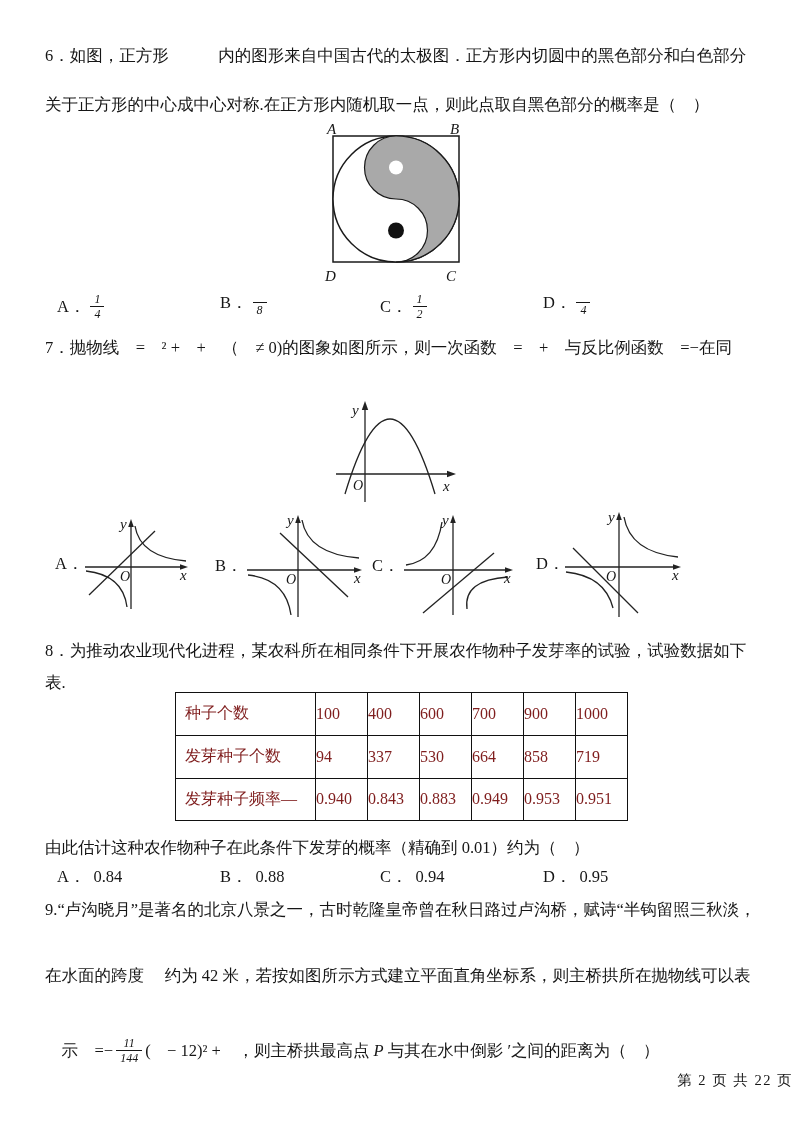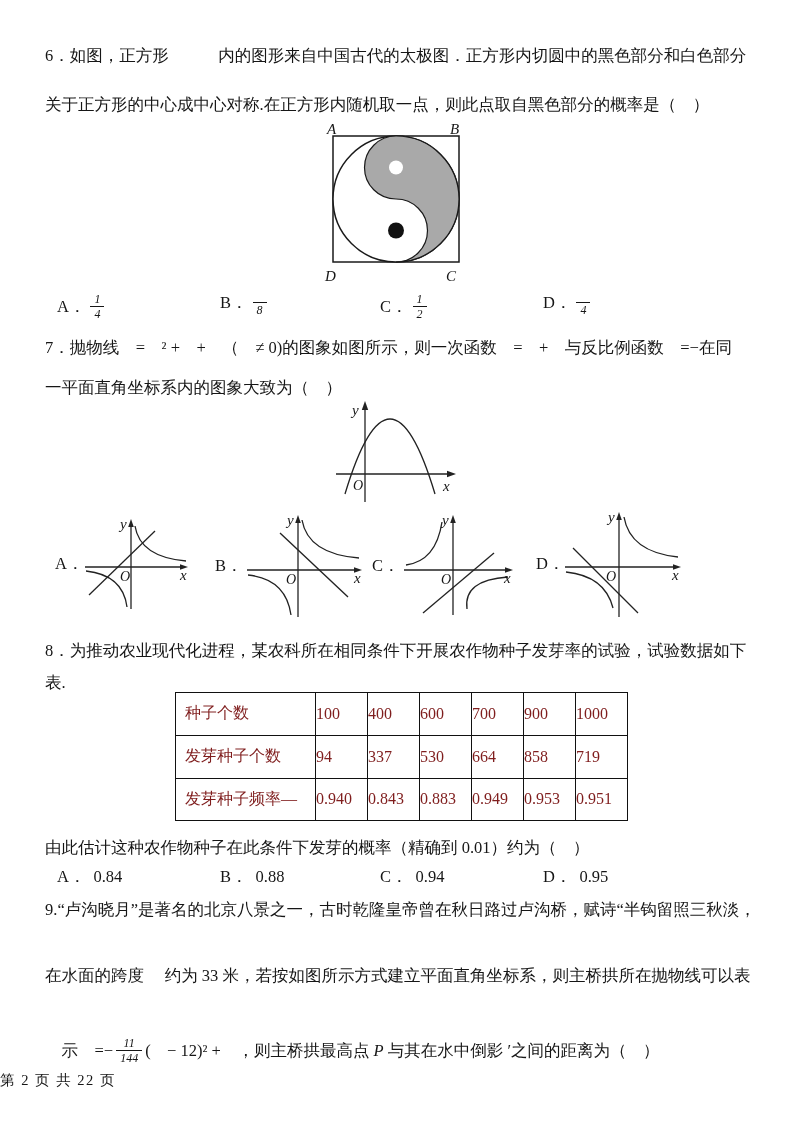--- a/index.html
+++ b/index.html
@@ -28,21 +28,21 @@
   .axis { stroke:#222; stroke-width:1.3; fill:none; }
   .curve { stroke:#222; stroke-width:1.3; fill:none; }
   .ah { fill:#222; stroke:none; }
   .glabel { position:absolute; font-size:16.5px; }
   table.seed {
     position:absolute; left:175px; top:692px; border-collapse:collapse; font-size:16px; color:#7f1d1d;
   }
   table.seed td { border:1.4px solid #111; height:41.8px; text-align:left; padding:0; }
   table.seed td.rowhead { width:130px; text-align:left; padding-left:9px; }
   table.seed td.val { width:51px; }
-  .footer { position:absolute; top:1071px; left:0; width:793px; text-align:left; font-size:14.5px; letter-spacing:1.5px; }
+  .footer { position:absolute; top:1071px; left:0; width:793px; text-align:right; font-size:14.5px; letter-spacing:1.5px; }
 </style>
 </head>
 <body>
 
 <div class="page">
 
   <div class="tl" style="top:44px">6．如图，正方形　　　内的图形来自中国古代的太极图．正方形内切圆中的黑色部分和白色部分</div>
   <div class="tl" style="top:93px">关于正方形的中心成中心对称.在正方形内随机取一点，则此点取自黑色部分的概率是（　）</div>
 
   <div class="fig" style="left:311px; top:122px">
@@ -68,21 +68,20 @@
     </div>
     <div class="opt" style="left:380px">
       <span>C．</span><span class="frac"><span class="fnum">1</span><span class="fden">2</span></span>
     </div>
     <div class="opt" style="left:543px">
       <span>D．</span><span class="frac"><span class="fnum"></span><span class="fden">4</span></span>
     </div>
   </div>
 
   <div class="tl" style="top:336px">7．抛物线　=　² +　+　（　≠ 0)的图象如图所示，则一次函数　=　+　与反比例函数　=−在同</div>
-  <div class="tl" style="top:376px">一平面直角坐标系内的图象大致为（　）</div>
 
   <div class="fig" style="left:333px; top:398px">
     <svg width="128" height="108">
       <line x1="3" y1="76" x2="117" y2="76" class="axis"></line>
       <polygon points="123,76 114,72.8 114,79.2" class="ah"></polygon>
       <line x1="32" y1="9" x2="32" y2="104" class="axis"></line>
       <polygon points="32,3 28.8,12 35.2,12" class="ah"></polygon>
       <path d="M 12,96 Q 57,-54 102,96" class="curve"></path>
       <text x="19" y="17" class="svglbl">y</text>
       <text x="110" y="93" class="svglbl">x</text>
@@ -195,20 +194,20 @@
   <div class="tl" style="top:836px">由此估计这种农作物种子在此条件下发芽的概率（精确到 0.01）约为（　）</div>
 
   <div class="row" style="top:866px; height:28px">
     <div class="opt" style="left:57px"><span>A．</span><span class="ovalue">0.84</span></div>
     <div class="opt" style="left:220px"><span>B．</span><span class="ovalue">0.88</span></div>
     <div class="opt" style="left:380px"><span>C．</span><span class="ovalue">0.94</span></div>
     <div class="opt" style="left:543px"><span>D．</span><span class="ovalue">0.95</span></div>
   </div>
 
   <div class="tl" style="top:898px">9.“卢沟晓月”是著名的北京八景之一，古时乾隆皇帝曾在秋日路过卢沟桥，赋诗“半钩留照三秋淡，</div>
-  <div class="tl" style="top:964px">在水面的跨度　 约为 33 米，若按如图所示方式建立平面直角坐标系，则主桥拱所在抛物线可以表</div>
+  <div class="tl" style="top:964px">在水面的跨度　 约为 42 米，若按如图所示方式建立平面直角坐标系，则主桥拱所在抛物线可以表</div>
   <div class="tl formula-line" style="top:997px">
     <span>示　=−</span><span class="frac"><span class="fnum">11</span><span class="fden">144</span></span><span>(　− 12)² +　，则主桥拱最高点 </span><span class="ivar">P</span><span> 与其在水中倒影 ′之间的距离为（　）</span>
   </div>
 
   <div class="footer">第 2 页 共 22 页</div>
 
 </div>
 
 </body></html>

